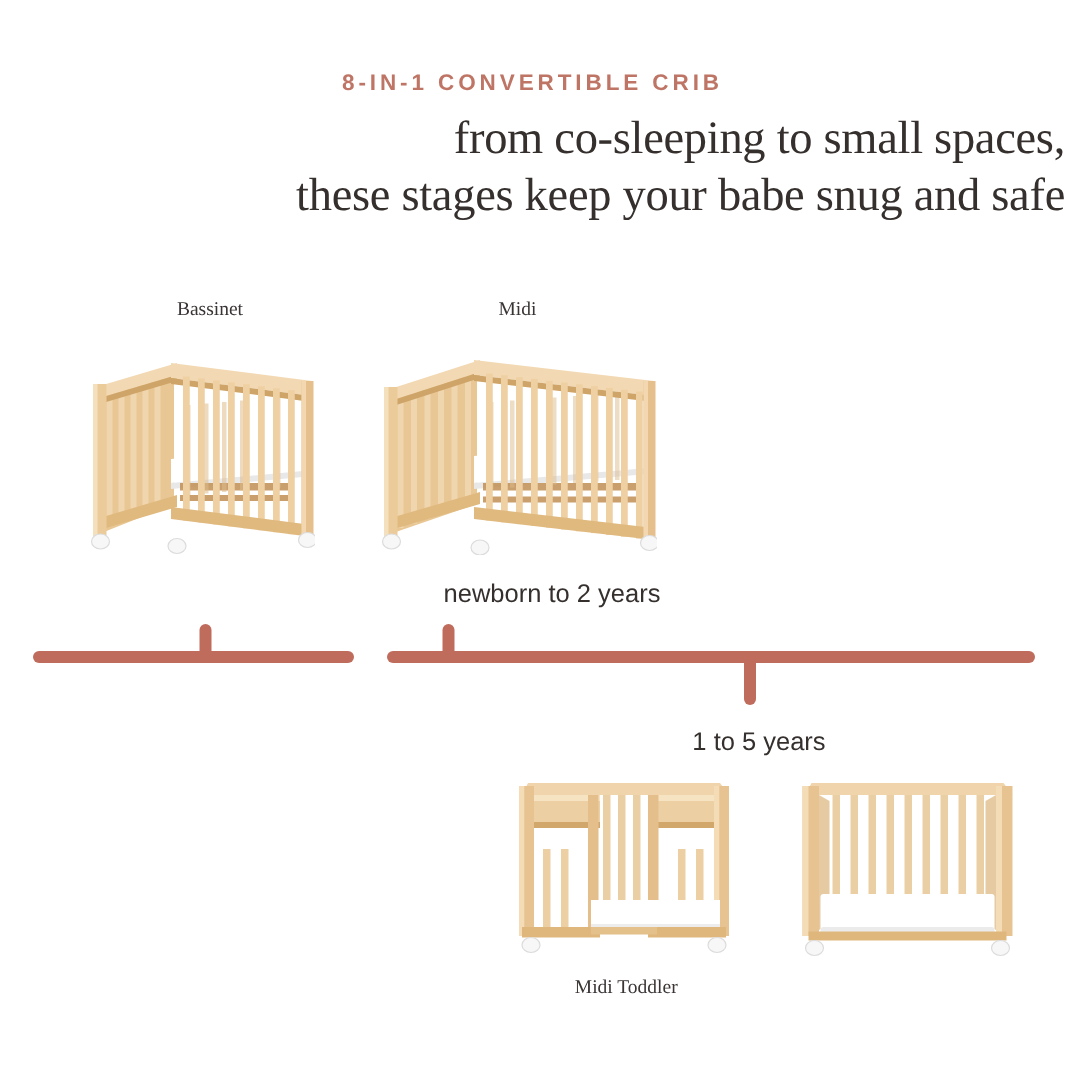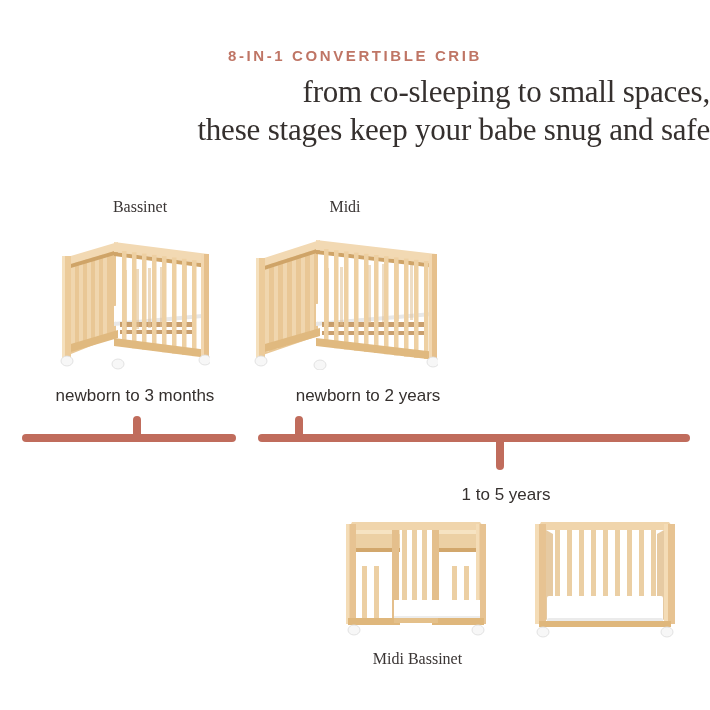--- a/index.html
+++ b/index.html
@@ -28,21 +28,21 @@
     line-height: 38px;
     color: #35302e;
     letter-spacing: -0.2px;
   }
   .headline .l2 { display: block; }
 
   
   .prod-label {
     position: absolute;
     font-family: "Liberation Serif", serif;
-    font-size: 16px; color: #3a3534;
+    font-size: 13px; color: #3a3534;
     text-align: center; white-space: nowrap;
   }
   .caption {
     position: absolute;
     font-family: "Liberation Sans", sans-serif;
     font-size: 17px; color: #35302e;
     text-align: center; white-space: nowrap;
   }
 
   
@@ -214,21 +214,20 @@
 
       <rect x="177" y="36" width="8" height="104" fill="#e6c08c"></rect>
       <rect x="177" y="36" width="3" height="104" fill="#f2d7b0"></rect>
 
       <ellipse cx="9" cy="143" rx="6" ry="5" fill="#f7f7f7" stroke="#dcdcdc" stroke-width="0.8"></ellipse>
       <ellipse cx="68" cy="147" rx="6" ry="5" fill="#f7f7f7" stroke="#dcdcdc" stroke-width="0.8"></ellipse>
       <ellipse cx="181" cy="144" rx="6" ry="5" fill="#f7f7f7" stroke="#dcdcdc" stroke-width="0.8"></ellipse>
     </svg>
   </div>
 
-  <div class="caption" style="top:386px; left:15px; width:240px;">newborn to 3 months</div>
   <div class="caption" style="top:386px; left:262px; width:212px;">newborn to 2 years</div>
 
   <div class="stem" style="left:133px; top:416px; height:22px;"></div>
   <div class="bar" style="left:22px; top:434px; width:214px;"></div>
 
   <div class="stem" style="left:295px; top:416px; height:22px;"></div>
   <div class="bar" style="left:258px; top:434px; width:432px;"></div>
   <div class="stem" style="left:496px; top:438px; height:32px;"></div>
 
   <div class="caption" style="top:485px; left:406px; width:200px;">1 to 5 years</div>
@@ -279,21 +278,21 @@
 
       <rect x="12" y="110" width="52" height="7" fill="#dfb77c"></rect>
       <rect x="96" y="110" width="52" height="7" fill="#dfb77c"></rect>
       <rect x="58" y="110" width="44" height="5" fill="#e4c08a"></rect>
 
       <ellipse cx="18" cy="122" rx="6" ry="5" fill="#f7f7f7" stroke="#dcdcdc" stroke-width="0.8"></ellipse>
       <ellipse cx="142" cy="122" rx="6" ry="5" fill="#f7f7f7" stroke="#dcdcdc" stroke-width="0.8"></ellipse>
     </svg>
   </div>
 
-  <div class="prod-label" style="top:650px; left:335px; width:165px;">Midi Bassinet</div>
+  <div class="prod-label" style="top:650px; left:335px; width:165px;">Midi Toddler</div>
 
   <div class="crib" style="top:508px; left:525px; width:158px; height:132px;">
     <svg viewBox="0 0 158 132" xmlns="http://www.w3.org/2000/svg">
 
       <polygon points="16,14 144,14 150,22 12,22" fill="#f0d5ac"></polygon>
 
       <g fill="#ebcfa4">
         <rect x="30" y="22" width="5" height="70"></rect>
         <rect x="42" y="22" width="5" height="70"></rect>
         <rect x="54" y="22" width="5" height="70"></rect>

